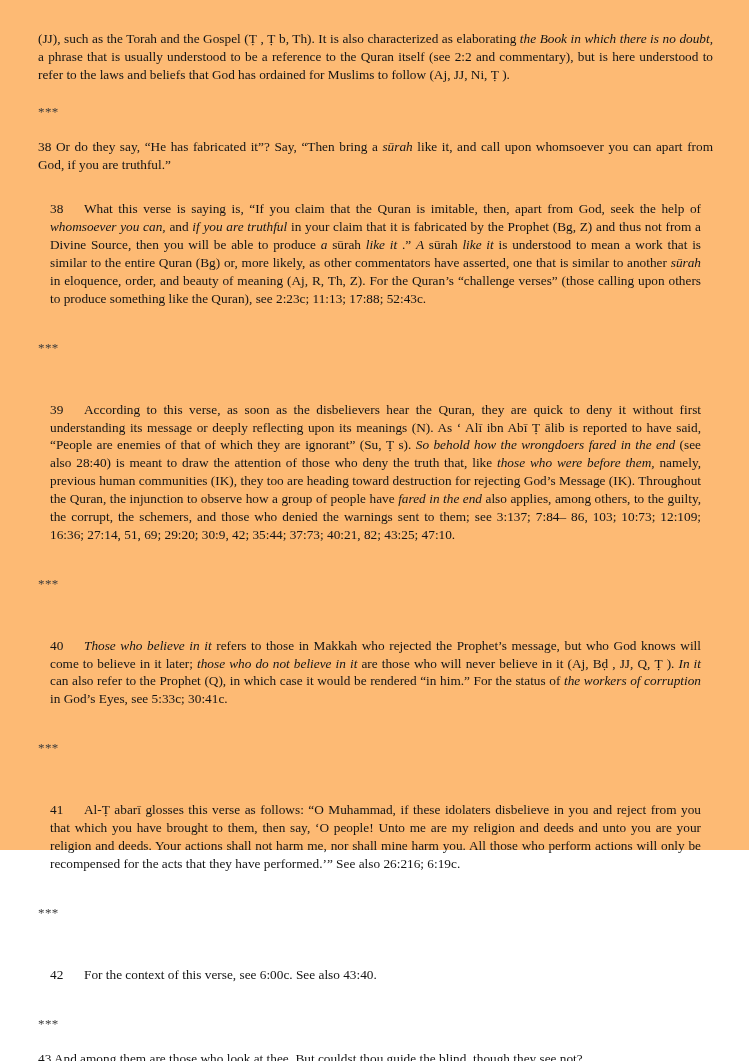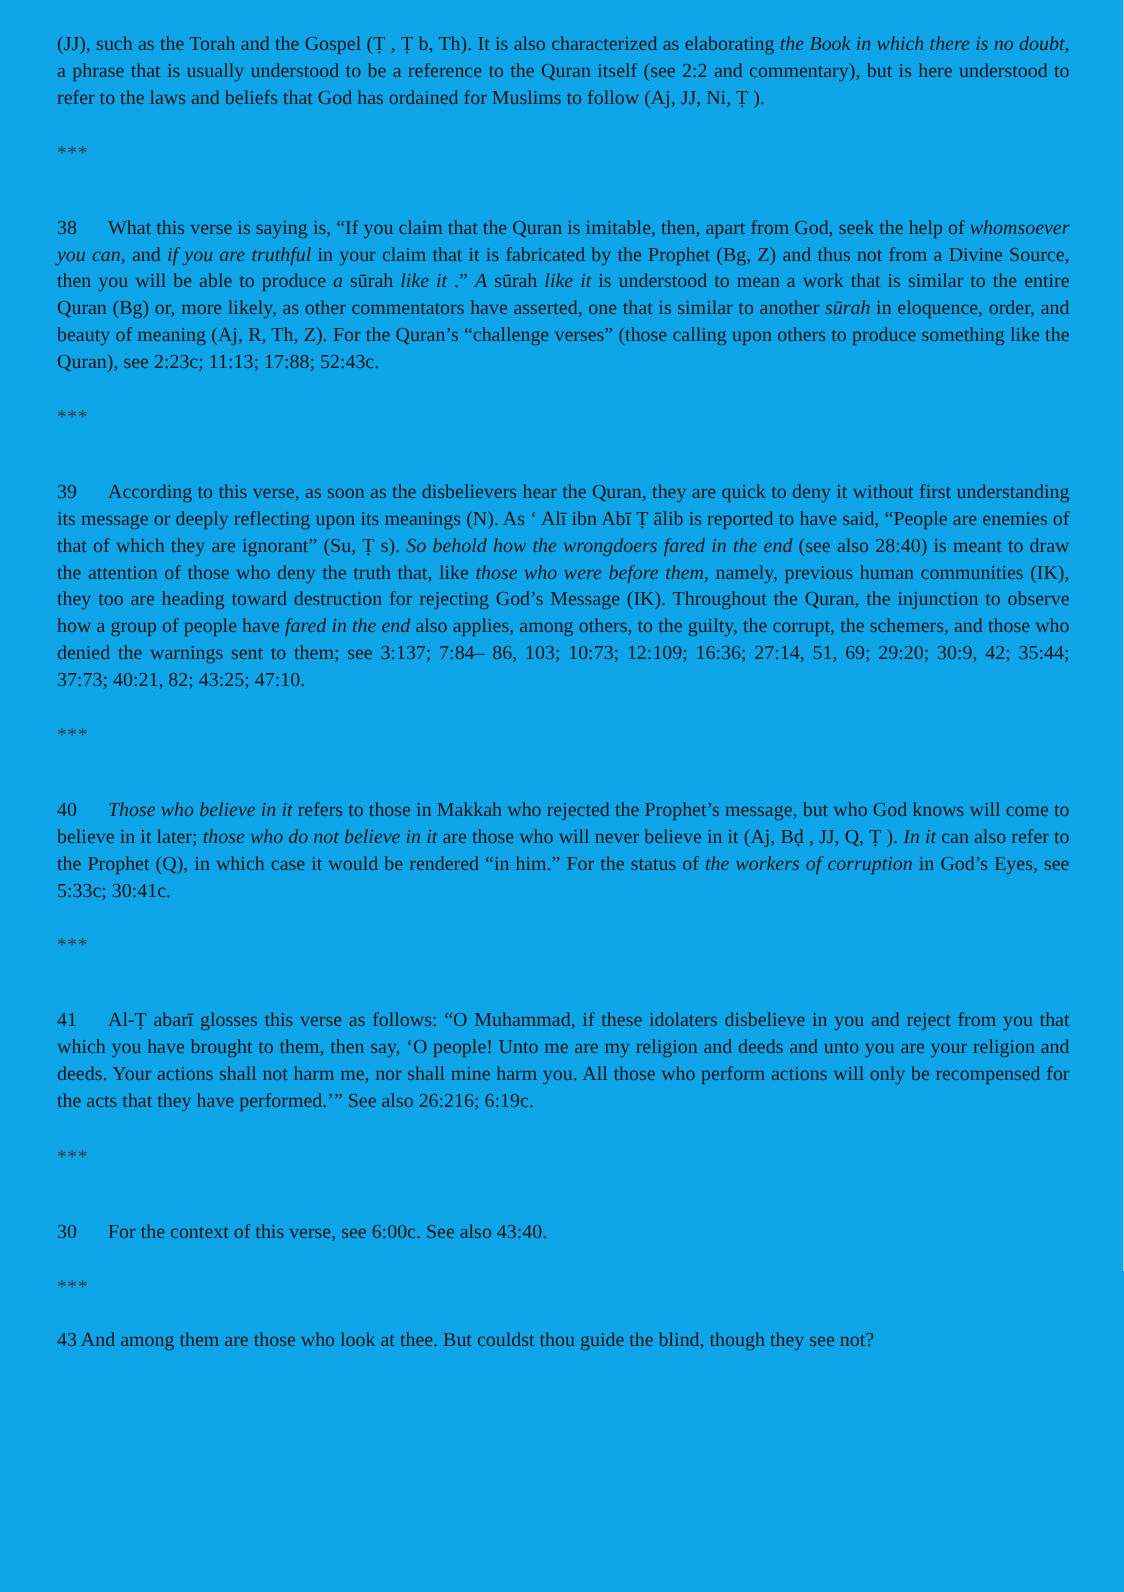--- a/index.html
+++ b/index.html
@@ -11,40 +11,40 @@
     width: 749px;
     height: 1061px;
     overflow: hidden;
     font-family: "Liberation Serif", "DejaVu Serif", serif;
     color: #1a1a1a;
     -webkit-font-smoothing: none;
   }
   #page {
     position: relative;
     width: 749px;
-    height: 1061px;
-    background: #0ea5e9;
+    height: 850px;
+    background: #fdba74;
     box-sizing: border-box;
-    padding: 20px 37px 0 38px;
+    padding: 30px 37px 0 38px;
   }
   .body-col {
     width: 675px;
   }
   
   p.verse {
     margin: 0 0 0 0;
     font-size: 13.3px;
     line-height: 1.345;
     text-align: justify;
     text-justify: inter-word;
     color: #141414;
   }
   
   p.commentary {
-    margin: 0;
+    margin: 12px;
     font-size: 13.3px;
     line-height: 1.345;
     text-align: justify;
     text-justify: inter-word;
     color: #141414;
   }
   p.commentary .cnum {
     display: inline-block;
     width: 34px;
   }
@@ -66,20 +66,21 @@
 </head>
 <body>
 
 <div id="page">
   <div class="body-col">
     <div id="content">
         <p class="verse"><span class="">(JJ), such as the Torah and the Gospel (Ṭ , Ṭ b, Th). It is also characterized as elaborating </span><span class="it">the Book in which there is no doubt,</span><span class=""> a phrase that is usually understood to be a reference to the Quran itself (see 2:2 and commentary), but is here understood to refer to the laws and beliefs that God has ordained for Muslims to follow (Aj, JJ, Ni, Ṭ ).</span></p>
         <div class="gap-sep-top"></div>
         <div class="sep">***</div>
         <div class="gap-sep-bot"></div>
+        <p class="verse"><span class="">38 Or do they say, “He has fabricated it”? Say, “Then bring a </span><span class="it">sūrah</span><span class=""> like it, and call upon whomsoever you can apart from God, if you are truthful.”</span></p>
         <div class="gap-para"></div>
         <p class="commentary"><span class="cnum">38</span><span class="">What this verse is saying is, “If you claim that the Quran is imitable, then, apart from God, seek the help of </span><span class="it">whomsoever you can,</span><span class=""> and </span><span class="it">if you are truthful</span><span class=""> in your claim that it is fabricated by the Prophet (Bg, Z) and thus not from a Divine Source, then you will be able to produce </span><span class="it">a</span><span class=""> sūrah </span><span class="it">like it</span><span class=""> .” </span><span class="it">A</span><span class=""> sūrah </span><span class="it">like it</span><span class=""> is understood to mean a work that is similar to the entire Quran (Bg) or, more likely, as other commentators have asserted, one that is similar to another </span><span class="it">sūrah</span><span class=""> in eloquence, order, and beauty of meaning (Aj, R, Th, Z). For the Quran’s “challenge verses” (those calling upon others to produce something like the Quran), see 2:23c; 11:13; 17:88; 52:43c.</span></p>
         <div class="gap-sep-top"></div>
         <div class="sep">***</div>
         <div class="gap-sep-bot"></div>
         <div class="gap-para"></div>
         <p class="commentary"><span class="cnum">39</span><span class="">According to this verse, as soon as the disbelievers hear the Quran, they are quick to deny it without first understanding its message or deeply reflecting upon its meanings (N). As ʻ Alī ibn Abī Ṭ ālib is reported to have said, “People are enemies of that of which they are ignorant” (Su, Ṭ s). </span><span class="it">So behold how the wrongdoers fared in the end</span><span class=""> (see also 28:40) is meant to draw the attention of those who deny the truth that, like </span><span class="it">those who were before them,</span><span class=""> namely, previous human communities (IK), they too are heading toward destruction for rejecting God’s Message (IK). Throughout the Quran, the injunction to observe how a group of people have </span><span class="it">fared in the end</span><span class=""> also applies, among others, to the guilty, the corrupt, the schemers, and those who denied the warnings sent to them; see 3:137; 7:84– 86, 103; 10:73; 12:109; 16:36; 27:14, 51, 69; 29:20; 30:9, 42; 35:44; 37:73; 40:21, 82; 43:25; 47:10.</span></p>
         <div class="gap-sep-top"></div>
         <div class="sep">***</div>
         <div class="gap-sep-bot"></div>
@@ -87,20 +88,20 @@
         <p class="commentary"><span class="cnum">40</span><span class="it">Those who believe in it</span><span class=""> refers to those in Makkah who rejected the Prophet’s message, but who God knows will come to believe in it later; </span><span class="it">those who do not believe in it</span><span class=""> are those who will never believe in it (Aj, Bḍ , JJ, Q, Ṭ ). </span><span class="it">In it</span><span class=""> can also refer to the Prophet (Q), in which case it would be rendered “in him.” For the status of </span><span class="it">the workers of corruption</span><span class=""> in God’s Eyes, see 5:33c; 30:41c.</span></p>
         <div class="gap-sep-top"></div>
         <div class="sep">***</div>
         <div class="gap-sep-bot"></div>
         <div class="gap-para"></div>
         <p class="commentary"><span class="cnum">41</span><span class="">Al-Ṭ abarī glosses this verse as follows: “O Muhammad, if these idolaters disbelieve in you and reject from you that which you have brought to them, then say, ‘O people! Unto me are my religion and deeds and unto you are your religion and deeds. Your actions shall not harm me, nor shall mine harm you. All those who perform actions will only be recompensed for the acts that they have performed.’” See also 26:216; 6:19c.</span></p>
         <div class="gap-sep-top"></div>
         <div class="sep">***</div>
         <div class="gap-sep-bot"></div>
         <div class="gap-para"></div>
-        <p class="commentary"><span class="cnum">30</span><span class="">For the context of this verse, see 6:00c. See also 43:40.</span></p>
+        <p class="commentary"><span class="cnum">42</span><span class="">For the context of this verse, see 6:00c. See also 43:40.</span></p>
         <div class="gap-sep-top"></div>
         <div class="sep">***</div>
         <div class="gap-sep-bot"></div>
         <p class="verse"><span class="">43 And among them are those who look at thee. But couldst thou guide the blind, though they see not?</span></p>
       </div>
   </div>
 </div>
 
 </body></html>

